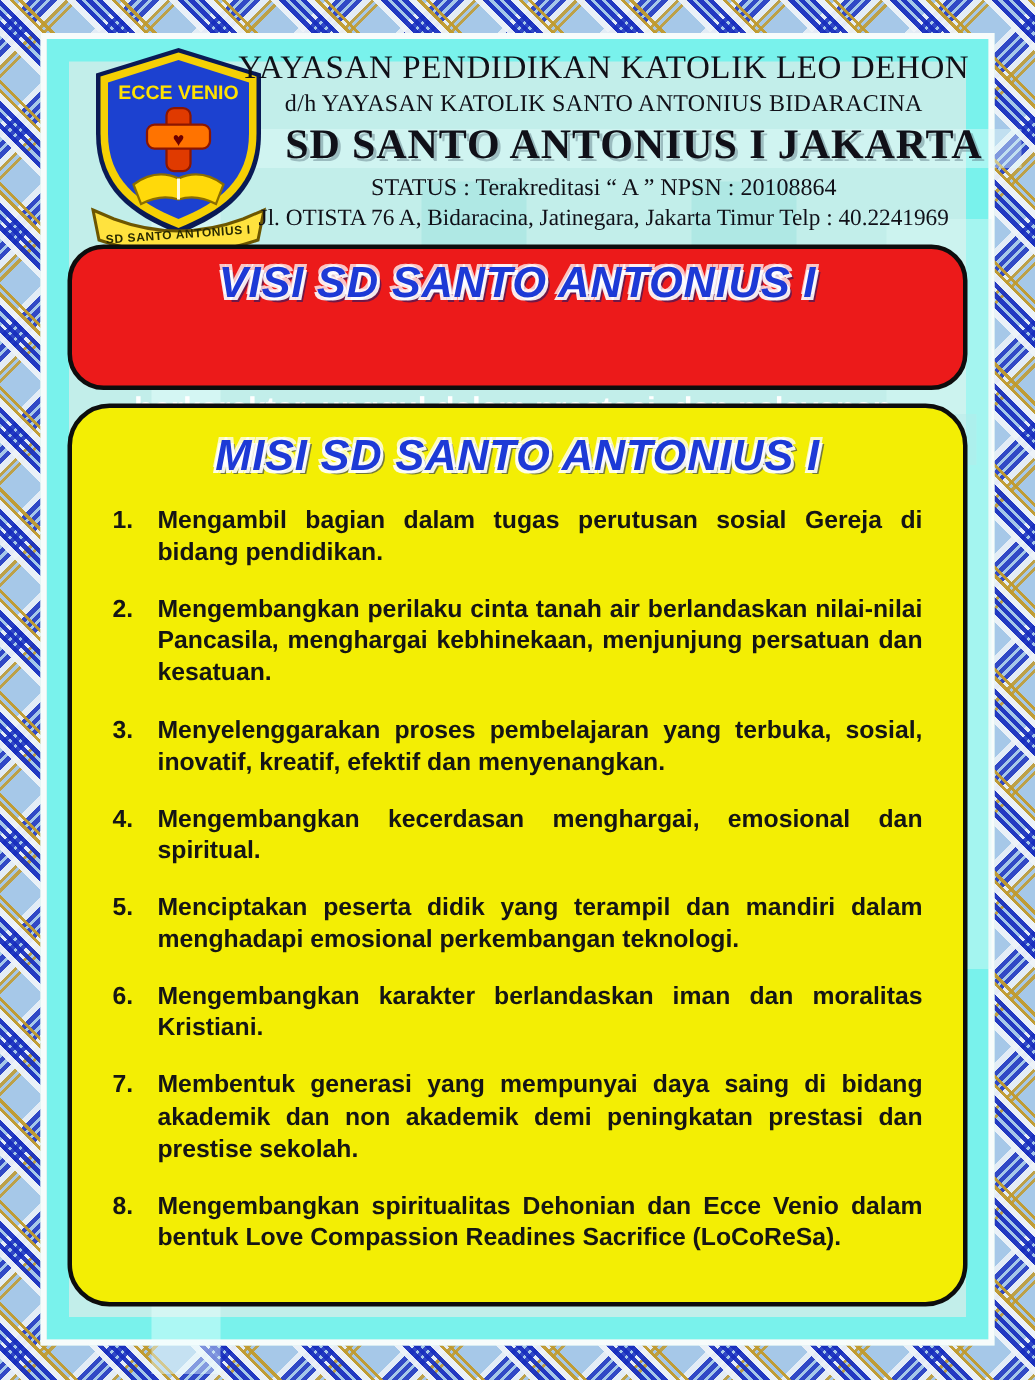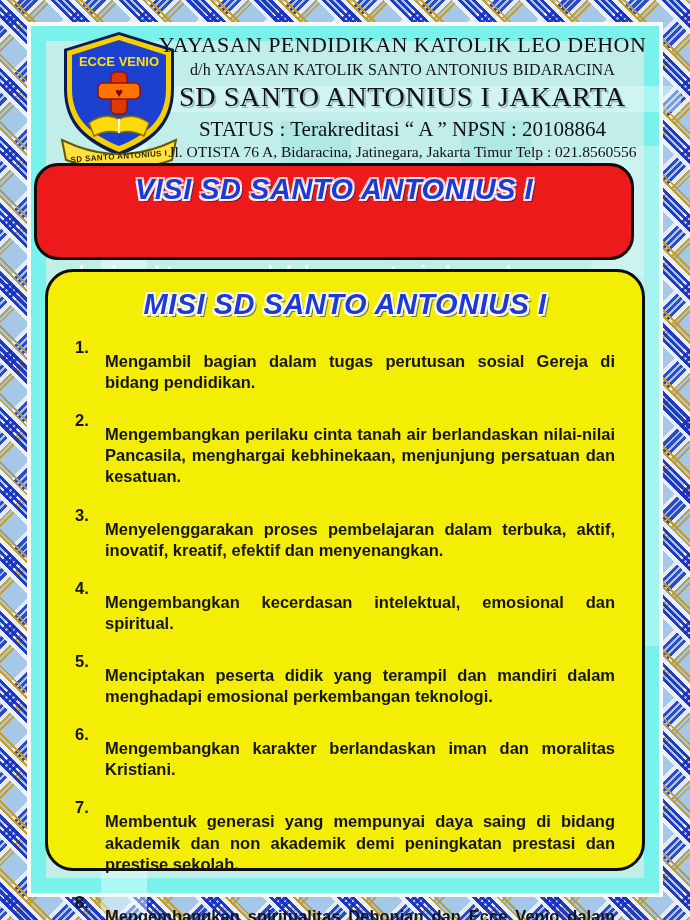--- a/index.html
+++ b/index.html
@@ -36,56 +36,56 @@
   .b4{left:430px;top:95px;width:70px;height:60px;background:#9adfdd;}
   .b5{left:120px;top:250px;width:500px;height:34px;background:#9cdfdd;}
   .b6{left:560px;top:120px;width:70px;height:500px;background:#d9f8f6;}
 
   .header-text{
     position:absolute;left:150px;top:32px;width:505px;text-align:center;
     color:#101018;font-family:"Liberation Serif",serif;line-height:1.16;
   }
   .h-line1{font-size:22px;letter-spacing:.4px;}
   .h-line2{font-size:16px;margin-top:3px;letter-spacing:.2px;}
-  .h-line3{font-size:28px;font-weight:normal;letter-spacing:.6px;margin-top:2px;
-           text-shadow:2px 2px 0 rgba(90,120,130,.45);}
-  .h-line4{font-size:21px;margin-top:3px;}
+  .h-line3{font-size:28px;font-weight:bold;letter-spacing:.6px;margin-top:2px;
+           text-shadow:2px 2px 0 rgba(90,120,130,.45);text-align:right;}
+  .h-line4{font-size:16px;margin-top:3px;}
   .h-line5{font-size:15.5px;margin-top:2px;}
 
   .logo{position:absolute;left:56px;top:28px;width:126px;height:136px;}
 
   .box-title{
     text-align:center;font-weight:bold;font-style:italic;
     font-size:29px;letter-spacing:.5px;color:#1d3ad6;
     text-shadow:2px 2px 0 rgba(255,255,255,.9),-2px -2px 0 rgba(255,255,255,.75),
       2px -2px 0 rgba(255,255,255,.75),-2px 2px 0 rgba(255,255,255,.9),
       3px 3px 0 rgba(10,24,110,.55);
   }
   .visi-box{
-    position:absolute;left:34px;top:163px;width:600px;height:97px;
+    position:absolute;left:45px;top:163px;width:600px;height:97px;
     background:#ec1a1a;border:3px solid #0d0d0d;border-radius:24px;
     box-sizing:border-box;padding-top:7px;
   }
   .visi-body{
     margin-top:3px;text-align:center;color:#ffffff;font-weight:bold;
     font-size:21px;line-height:1.22;white-space:pre-wrap;
   }
   .misi-box{
     position:absolute;left:45px;top:269px;width:600px;height:602px;
     background:#f3ee04;border:3px solid #0d0d0d;border-radius:28px;
     box-sizing:border-box;padding:16px 27px 0 27px;
   }
   .misi-list{margin-top:16px;}
   .misi-item{
     display:grid;grid-template-columns:30px 1fr;
     margin-bottom:17px;
     color:#151515;font-weight:bold;font-size:16.5px;line-height:1.28;
   }
   .misi-num{text-align:left;}
-  .misi-text{text-align:justify;margin-top:14px;}
+  .misi-text{text-align:justify;}
 </style>
 </head>
 <body>
 
 <div class="panel">
   <div class="bldg b1"></div>
   <div class="bldg b2"></div>
   <div class="bldg b3"></div>
   <div class="bldg b4"></div>
   <div class="bldg b5"></div>
@@ -110,21 +110,21 @@
     <path d="M6 112 L20 118 Q63 134 106 118 L120 112 L116 132 Q63 150 10 132 Z" fill="#ffe23e" stroke="#6d5600" stroke-width="2"></path>
     <text x="63" y="131" text-anchor="middle" font-size="8" font-weight="bold" letter-spacing="0.4" font-family="Liberation Sans, sans-serif" fill="#2a2a00" transform="rotate(-4 63 131)">SD SANTO ANTONIUS I</text>
   </g>
 </svg>
 
 <div class="header-text">
   <div class="h-line1">YAYASAN PENDIDIKAN KATOLIK LEO DEHON</div>
   <div class="h-line2">d/h YAYASAN KATOLIK SANTO ANTONIUS BIDARACINA</div>
   <div class="h-line3">SD SANTO ANTONIUS I JAKARTA</div>
   <div class="h-line4">STATUS : Terakreditasi “ A ” NPSN : 20108864</div>
-  <div class="h-line5">Jl. OTISTA 76 A, Bidaracina, Jatinegara, Jakarta Timur Telp : 021.8560556</div>
+  <div class="h-line5">Jl. OTISTA 76 A, Bidaracina, Jatinegara, Jakarta Timur Telp : 40.2241969</div>
 </div>
 
 <div class="visi-box">
   <div class="box-title">VISI SD SANTO ANTONIUS I</div>
   <div class="visi-body">
     <div>berkarakter, unggul dalam prestasi  dan pelayanan.</div>
   </div>
 </div>
 
 <div class="misi-box">
@@ -133,25 +133,25 @@
     <div class="misi-item">
       <span class="misi-num">1.</span>
       <span class="misi-text">Mengambil bagian dalam tugas perutusan sosial Gereja di bidang pendidikan.</span>
     </div>
     <div class="misi-item">
       <span class="misi-num">2.</span>
       <span class="misi-text">Mengembangkan perilaku cinta tanah air berlandaskan nilai-nilai Pancasila, menghargai kebhinekaan, menjunjung persatuan dan kesatuan.</span>
     </div>
     <div class="misi-item">
       <span class="misi-num">3.</span>
-      <span class="misi-text">Menyelenggarakan proses pembelajaran dalam terbuka, aktif, inovatif, kreatif, efektif dan menyenangkan.</span>
+      <span class="misi-text">Menyelenggarakan proses pembelajaran yang terbuka, sosial, inovatif, kreatif, efektif dan menyenangkan.</span>
     </div>
     <div class="misi-item">
       <span class="misi-num">4.</span>
-      <span class="misi-text">Mengembangkan kecerdasan intelektual, emosional dan spiritual.</span>
+      <span class="misi-text">Mengembangkan kecerdasan menghargai, emosional dan spiritual.</span>
     </div>
     <div class="misi-item">
       <span class="misi-num">5.</span>
       <span class="misi-text">Menciptakan peserta didik yang terampil dan mandiri dalam menghadapi emosional perkembangan teknologi.</span>
     </div>
     <div class="misi-item">
       <span class="misi-num">6.</span>
       <span class="misi-text">Mengembangkan karakter berlandaskan iman dan moralitas Kristiani.</span>
     </div>
     <div class="misi-item">

